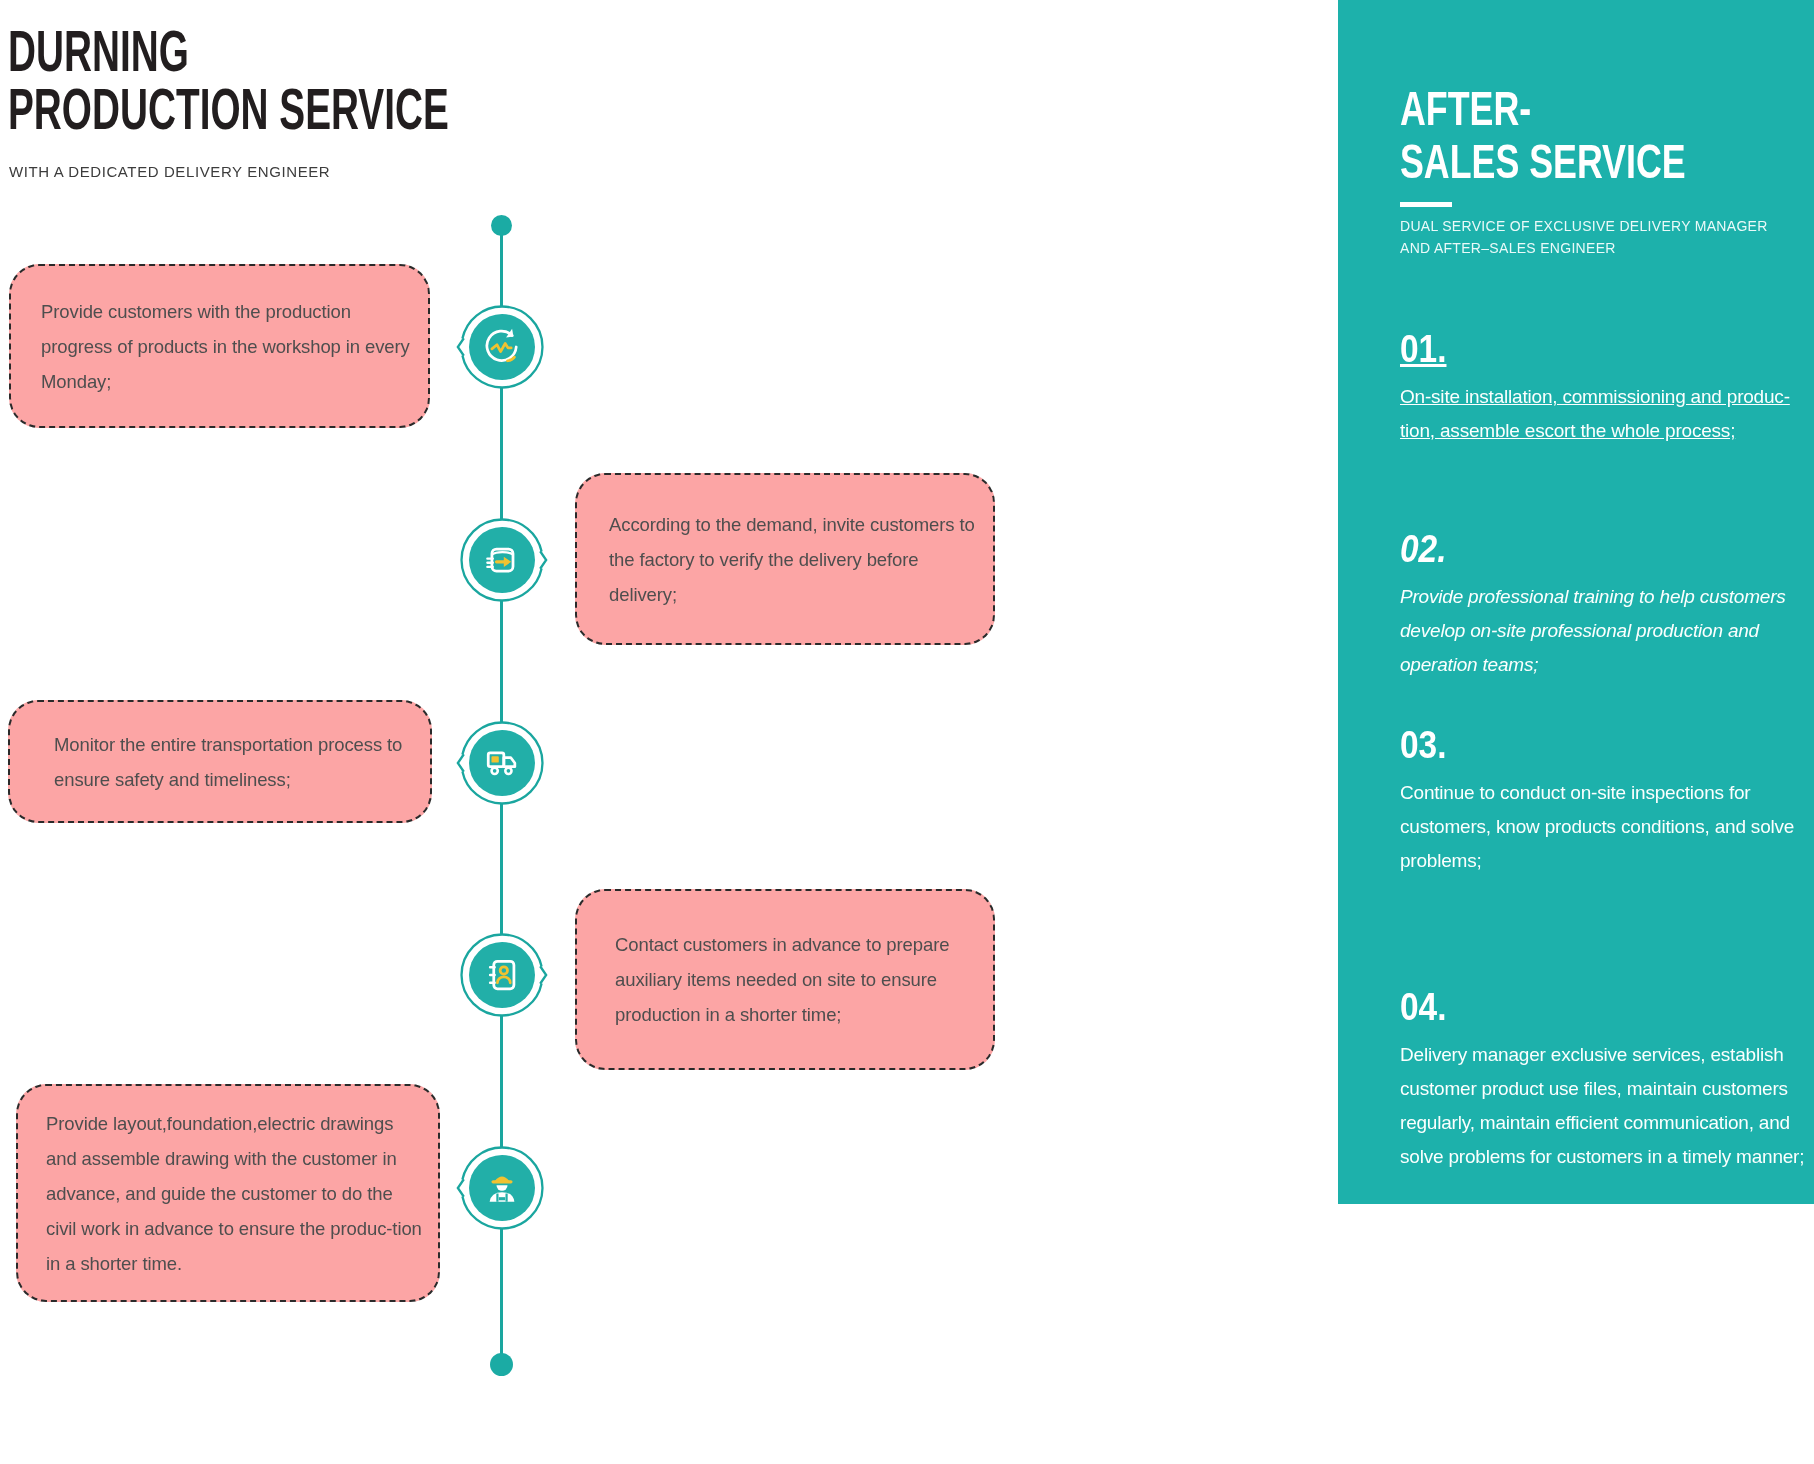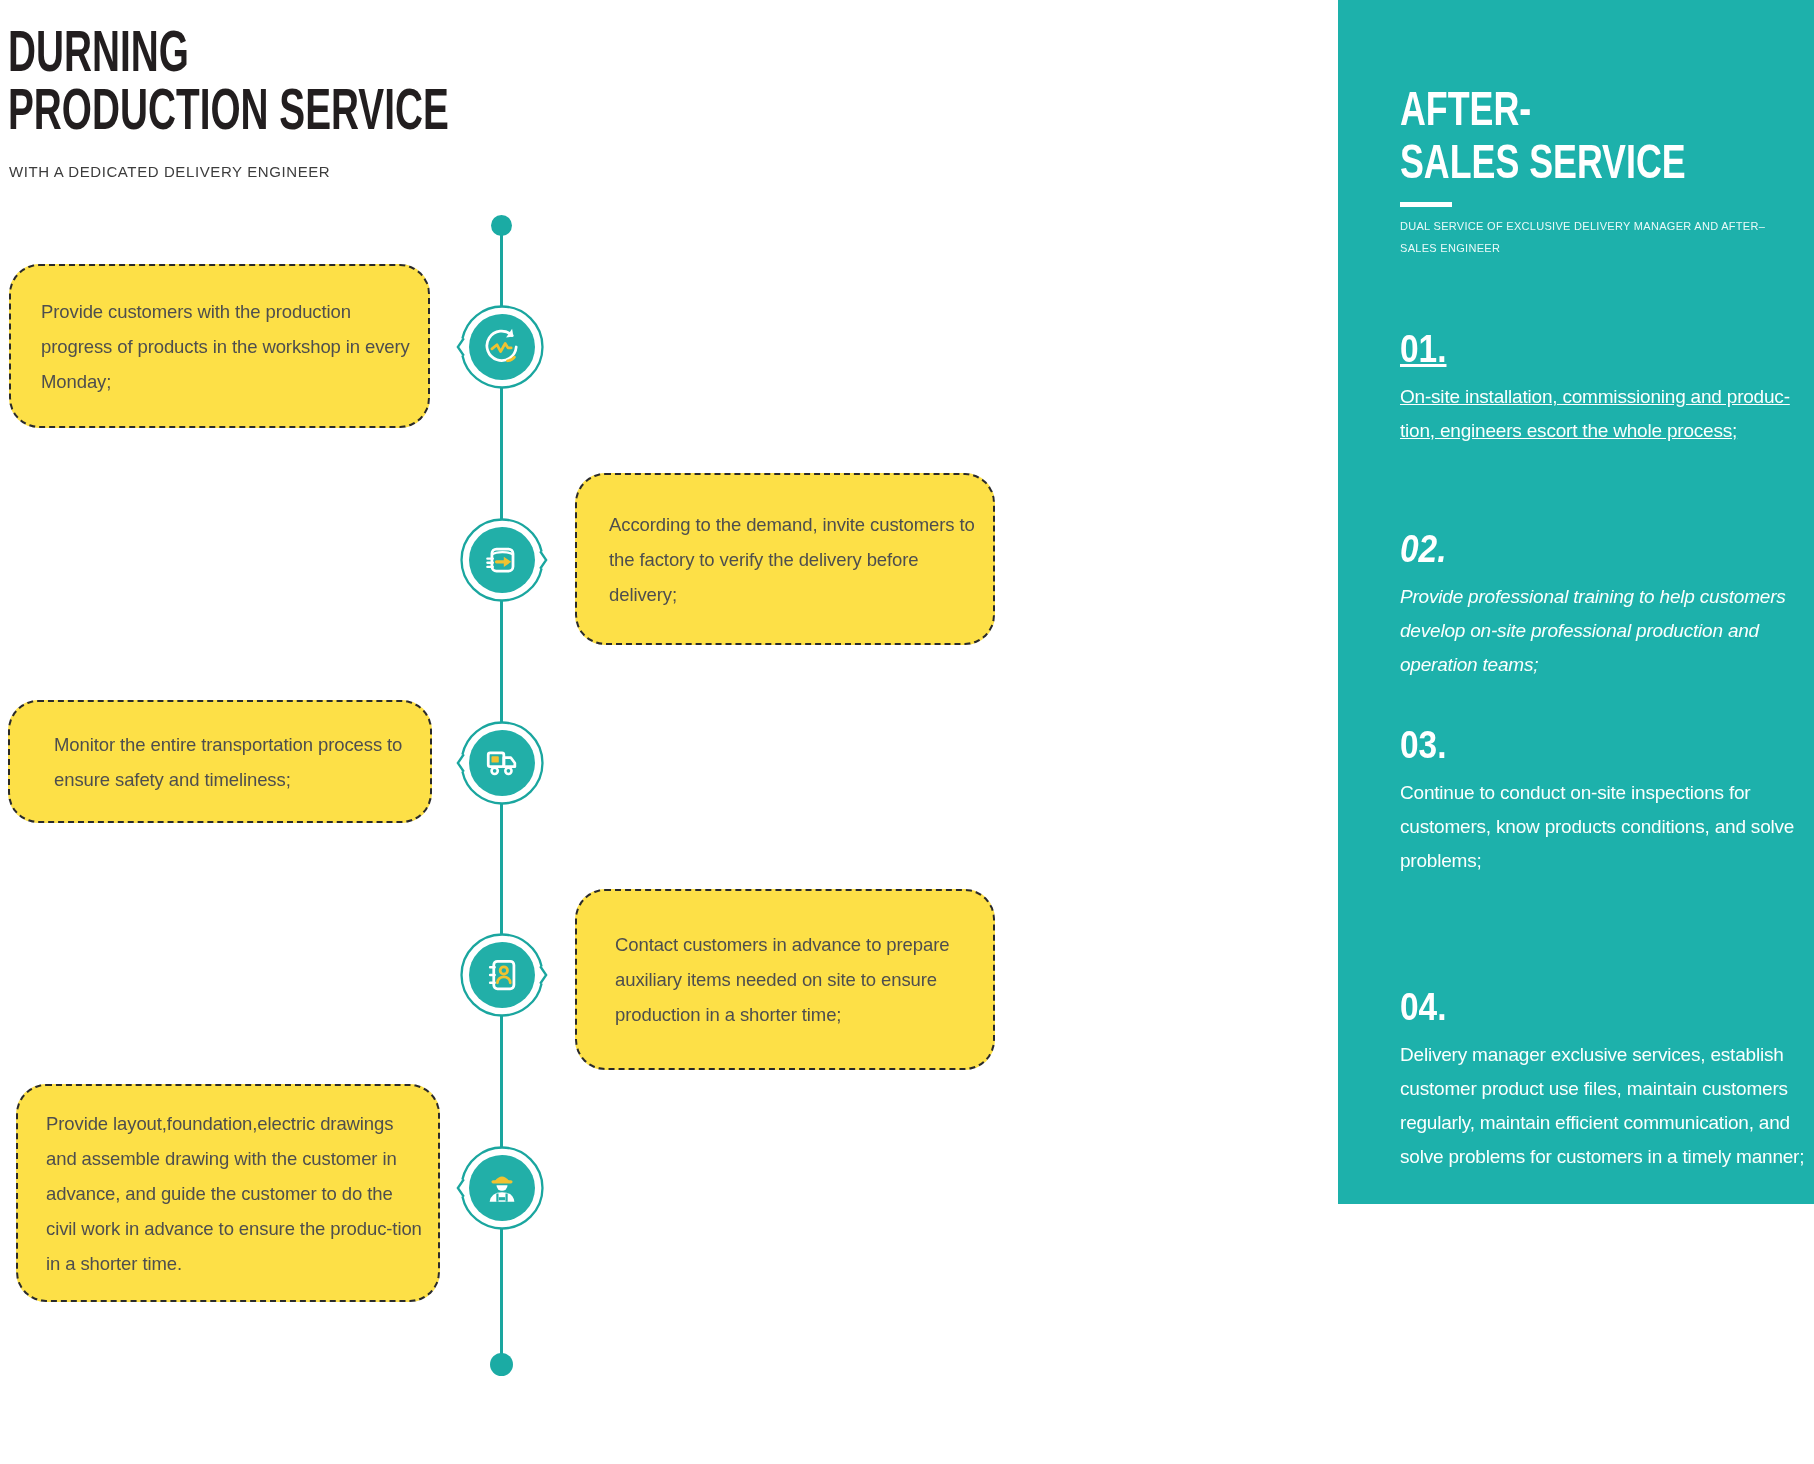--- a/index.html
+++ b/index.html
@@ -20,37 +20,37 @@
   .tl-dot.end{left:490px;top:1353px;width:23px;height:23px;}
 
   .node{position:absolute;left:456px;width:92px;height:92px;}
   .node svg.ring{position:absolute;left:0;top:0;}
   .node svg.ring.flip{transform:scaleX(-1);}
   .node .disc{position:absolute;left:13px;top:13px;width:66px;height:66px;border-radius:50%;
               background:#22AFA8;display:flex;align-items:center;justify-content:center;}
 
   
   .step-box{position:absolute;border:2px dashed #2A2A2A;border-radius:30px;
-            display:flex;align-items:center;box-sizing:border-box;background:#fde047;}
+            display:flex;align-items:center;box-sizing:border-box;background:#fca5a5;}
   .step-box p{margin:0;color:#4E4E4E;font-size:18.5px;line-height:35px;letter-spacing:-0.1px;}
 
   #box1{left:9px;  top:264px; width:421px;height:164px;padding:0 14px 0 30px;}
   #box2{left:575px;top:473px; width:420px;height:172px;padding:0 14px 0 32px;}
   #box3{left:8px;  top:700px; width:424px;height:123px;padding:0 12px 0 44px;}
   #box4{left:575px;top:889px; width:420px;height:181px;padding:0 14px 0 38px;}
   #box5{left:16px;  top:1084px;width:424px;height:218px;padding:0 14px 0 28px;}
 
   
   .panel{position:absolute;left:1338px;top:0;width:476px;height:1204px;background:#1DB1AB;}
   .panel-title{position:absolute;left:62px;top:82px;color:#ffffff;font-weight:700;
                font-size:49px;line-height:53px;white-space:nowrap;
                transform:scaleX(0.73);transform-origin:left top;}
   .panel-underline{position:absolute;left:62px;top:202px;width:52px;height:5px;background:#ffffff;}
   .panel-subtitle{position:absolute;left:62px;top:216px;width:392px;color:#eafaf9;
-                  font-size:11px;line-height:21.5px;letter-spacing:0.3px;}
+                  font-size:14px;line-height:21.5px;letter-spacing:0.3px;}
 
   .panel-item{position:absolute;left:62px;width:406px;color:#ffffff;}
   .panel-item .num{font-size:38px;font-weight:700;line-height:38px;margin:0 0 12px 0;
                    transform:scaleX(0.88);transform-origin:left top;}
   .panel-item .body{margin:0;font-size:19px;line-height:34px;color:#fbfffe;letter-spacing:-0.2px;}
   #pi1{top:330px;text-decoration:underline;} #pi2{top:530px;font-style:italic;} #pi3{top:726px;} #pi4{top:988px;} #pi5{top:1234px;}
 </style>
 </head>
 <body>
 
@@ -164,21 +164,21 @@
   <div class="panel">
     <div class="panel-title">
       <div>AFTER-</div>
       <div>SALES SERVICE</div>
     </div>
     <div class="panel-underline"></div>
     <div class="panel-subtitle">DUAL SERVICE OF EXCLUSIVE DELIVERY MANAGER AND AFTER–SALES ENGINEER</div>
 
     <div class="panel-item" id="pi1">
       <div class="num">01.</div>
-      <p class="body">On-site installation, commissioning and produc-tion, engineers escort the whole process;</p>
+      <p class="body">On-site installation, commissioning and produc-tion, assemble escort the whole process;</p>
     </div>
     <div class="panel-item" id="pi2">
       <div class="num">02.</div>
       <p class="body">Provide professional training to help customers develop on-site professional production and operation teams;</p>
     </div>
     <div class="panel-item" id="pi3">
       <div class="num">03.</div>
       <p class="body">Continue to conduct on-site inspections for customers, know products conditions, and solve problems;</p>
     </div>
     <div class="panel-item" id="pi4">

